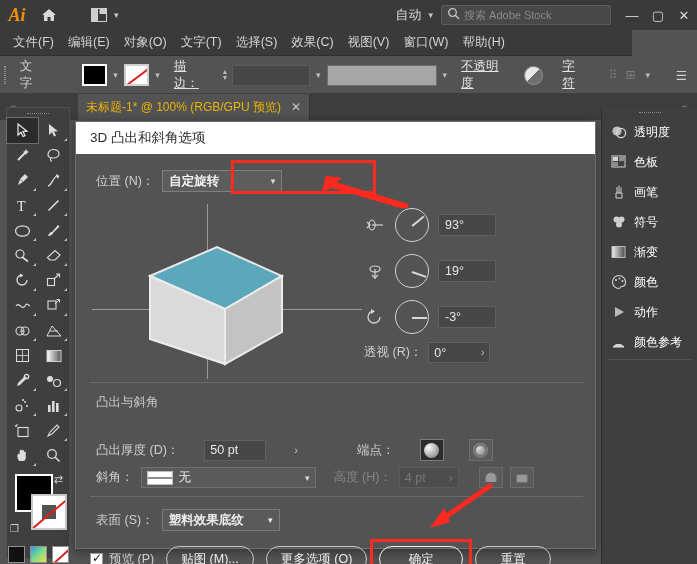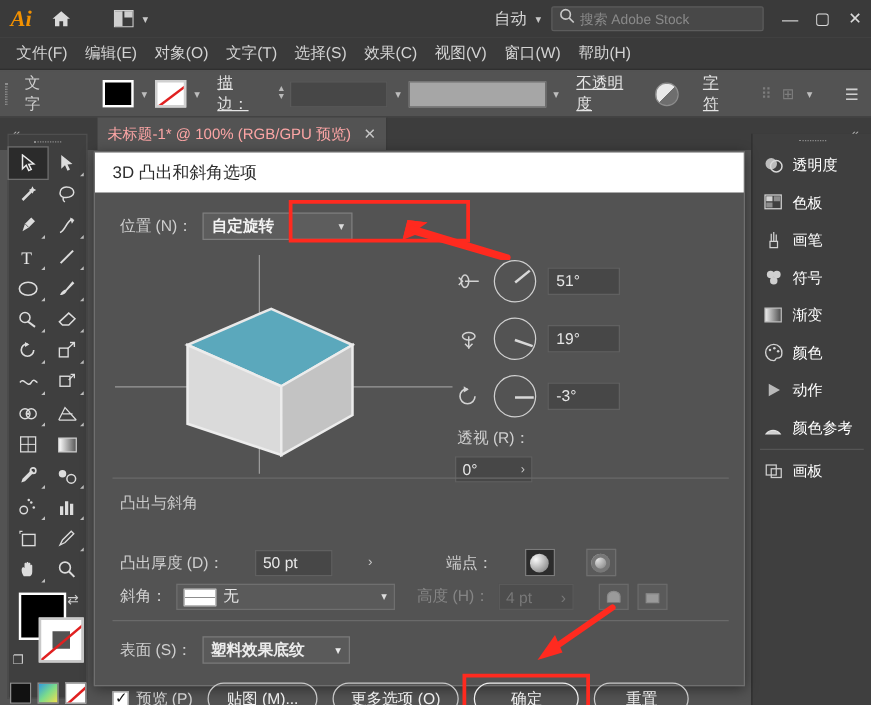--- a/index.html
+++ b/index.html
@@ -39,21 +39,21 @@
   }
   .search-ph { color: #8a8a8a; font-size: 11px; }
   .winbtns { display: flex; height: 30px; }
   .winbtn {
     width: 26px; height: 30px; display: flex; align-items: center; justify-content: center;
     color: #d9d9d9; font-size: 13px;
   }
 
   
   .menubar {
-    position: absolute; top: 30px; left: 0; width: 697px; height: 26px;
+    position: absolute; top: 30px; left: 0; width: 632px; height: 26px;
     background: #3a3a3a; display: flex; align-items: center; padding-left: 6px;
     border-bottom: 1px solid #2f2f2f;
   }
   .menu-item {
     color: #d3d3d3; font-size: 12.5px; padding: 3px 7px; white-space: nowrap;
   }
 
   
   .controlbar {
     position: absolute; top: 57px; left: 0; width: 697px; height: 37px;
@@ -95,21 +95,21 @@
   .collapse-l, .collapse-r {
     position: absolute; top: 0; width: 22px; height: 26px; color: #b4b4b4;
     font-size: 11px; display: flex; align-items: center; justify-content: center;
   }
   .collapse-l { left: 2px; } .collapse-r { right: 2px; }
   .doctab {
     position: absolute; left: 78px; top: 0; height: 26px; background: #535353;
     display: flex; align-items: center; padding: 0 8px; gap: 10px;
     border-right: 1px solid #333;
   }
-  .doctab-label { color: #fca5a5; font-size: 12px; }
+  .doctab-label { color: #eab308; font-size: 12px; }
   .doctab-close { color: #c6c6c6; font-size: 12px; }
 
   
   .toolbar {
     position: absolute; top: 107px; left: 6px; width: 64px; height: 452px;
     background: #3f3f3f; border: 1px solid #4f4f4f;
   }
   .tb-handle { height: 10px; display:flex; align-items:center; justify-content:center;}
   .tb-handle i { width: 22px; border-top: 1px dotted #8c8c8c; }
   .tool-grid { display: grid; grid-template-columns: 1fr 1fr; }
@@ -195,21 +195,21 @@
     width: 34px; height: 34px; border-radius: 50%; border: 1.5px solid #d0d0d0; position: relative;
   }
   .dial .hand {
     position: absolute; left: 50%; top: 50%; width: 15px; height: 1.5px; background: #d8d8d8;
     transform-origin: 0 50%;
   }
   .numfield {
     width: 58px; height: 22px; background: #474747; border: 1px solid #606060;
     color: #e6e6e6; font-size: 12.5px; display:flex; align-items:center; padding: 0 6px;
   }
-  .persp-row { position: absolute; left: 288px; top: 188px; display:flex; align-items:center; gap:6px;flex-direction:column; }
+  .persp-row { position: absolute; left: 288px; top: 188px; display:flex; align-items:center; gap:6px; }
   .persp-field {
     width: 62px; height: 21px; background: #474747; border: 1px solid #606060; color: #e6e6e6;
     font-size: 12.5px; display: flex; align-items: center; justify-content: space-between; padding: 0 5px;
   }
   .persp-field .ar { font-size: 10px; color: #c6c6c6; }
 
   .sep { position: absolute; left: 14px; width: 493px; height: 1px; background: #6a6a6a; }
 
   .sect-title { position: absolute; color: #c9c9c9; font-size: 12.5px; }
 
@@ -647,29 +647,20 @@
       <span class="ico">
         <svg width="16" height="14" viewBox="0 0 16 14">
             <path d="M2 12 A7 7 0 0 1 13 12 Z" fill="#cfcfcf" stroke="#e2e2e2"></path>
           </svg>
       </span>
       <span class="lbl">颜色参考</span>
     </div>
 
     <div class="rdivider"></div>
 
-    <div class="rrow">
-      <span class="ico">
-        <svg width="15" height="14" viewBox="0 0 15 14">
-            <rect x="1" y="2" width="8" height="8" fill="none" stroke="#cfcfcf"></rect>
-            <rect x="5" y="5" width="8" height="7" fill="none" stroke="#cfcfcf"></rect>
-          </svg>
-      </span>
-      <span class="lbl">画板</span>
-    </div>
   </div>
 
   <div class="dialog">
     <div class="dlg-title">3D 凸出和斜角选项</div>
 
     <div class="dlg-body">
 
       <div class="pos-row">
         <span class="dlg-label">位置 (N)：</span>
         <div class="select">
@@ -694,21 +685,21 @@
           <span class="rot-ico">
             <svg width="20" height="18" viewBox="0 0 20 18">
                 <ellipse cx="7" cy="9" rx="3" ry="5" fill="none" stroke="#d2d2d2" stroke-width="1.2"></ellipse>
                 <line x1="7" y1="9" x2="18" y2="9" stroke="#d2d2d2" stroke-width="1.2"></line>
                 <path d="M2 6 L5 9 L2 12" fill="none" stroke="#d2d2d2" stroke-width="1.2"></path>
               </svg>
           </span>
           <div class="dial">
             <span class="hand" style="transform: rotate(-39deg);"></span>
           </div>
-          <div class="numfield">51°</div>
+          <div class="numfield">93°</div>
         </div>
         <div class="rot-row">
           <span class="rot-ico">
             <svg width="20" height="18" viewBox="0 0 20 18">
                 <ellipse cx="10" cy="7" rx="5" ry="3" fill="none" stroke="#d2d2d2" stroke-width="1.2"></ellipse>
                 <line x1="10" y1="7" x2="10" y2="17" stroke="#d2d2d2" stroke-width="1.2"></line>
                 <path d="M7 13 L10 16 L13 13" fill="none" stroke="#d2d2d2" stroke-width="1.2"></path>
               </svg>
           </span>
           <div class="dial">

